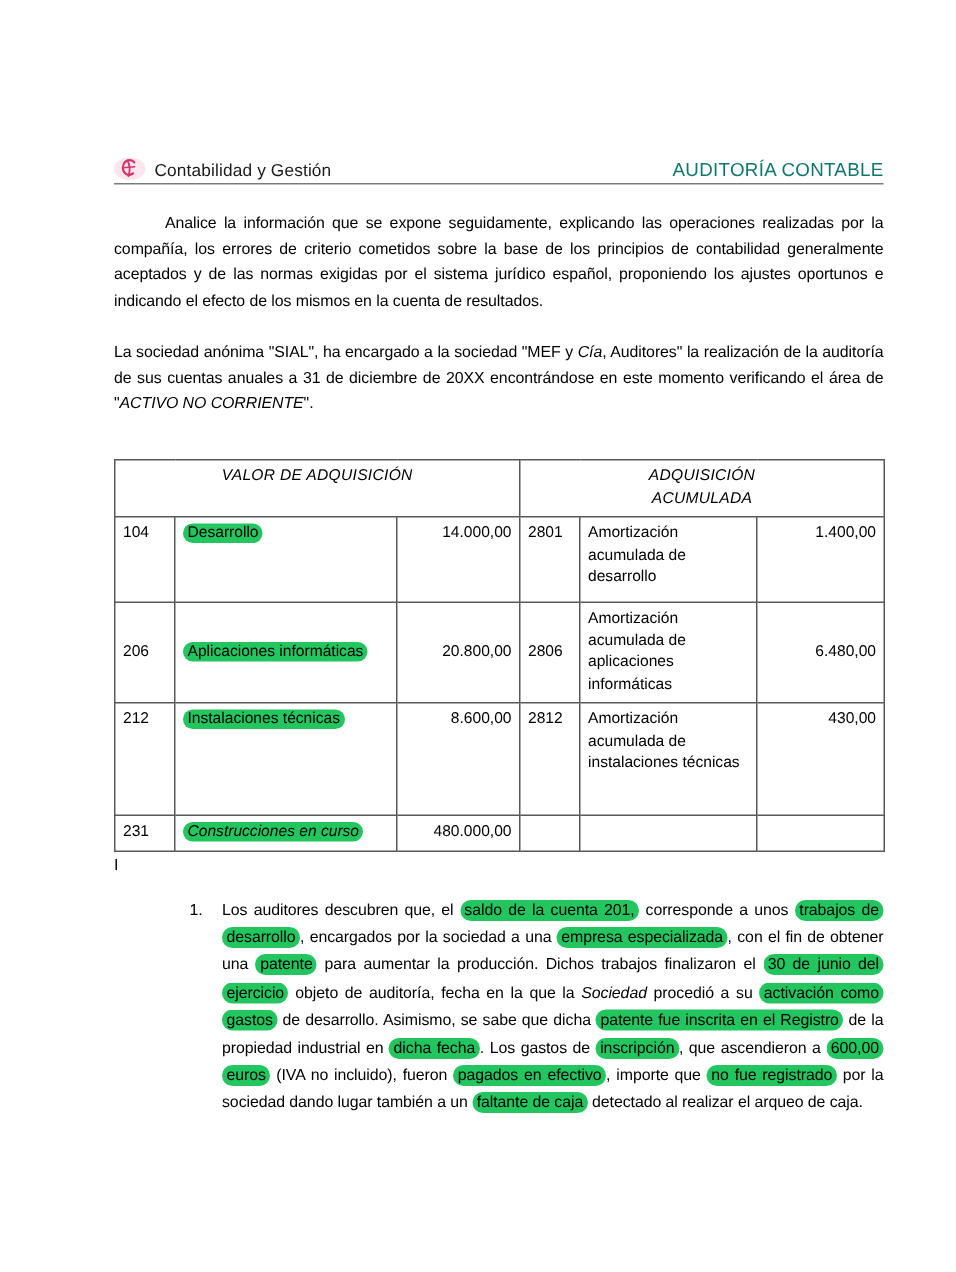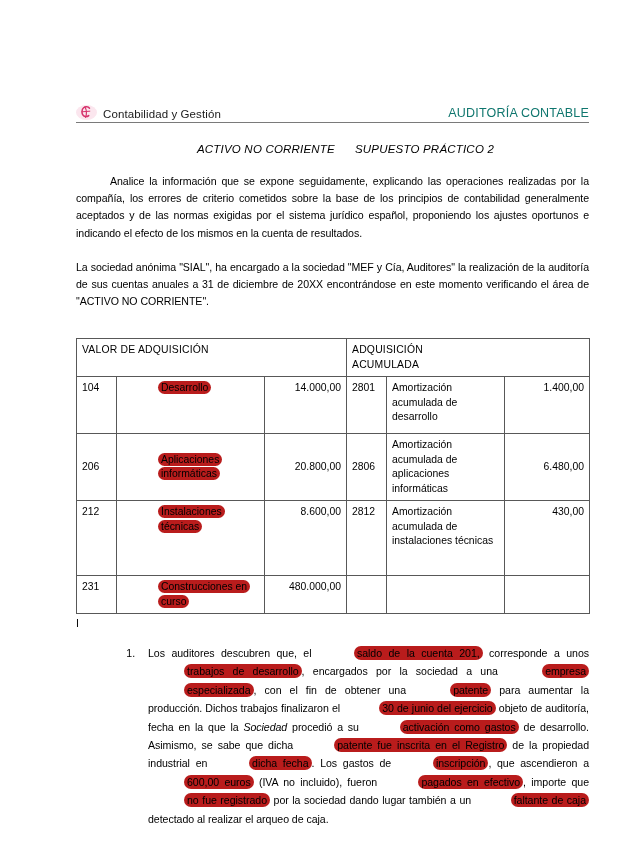--- a/index.html
+++ b/index.html
@@ -84,62 +84,62 @@
     line-height: 17.2px;
     text-align: justify;
     margin: 0;
     letter-spacing: -0.05px;
   }
   .para.indent { text-indent: 34px; }
   .sp-1 { height: 18px; }
   .sp-2 { height: 17px; }
   .sp-3 { height: 16px; }
 
-  .it { }
+  .it { font-style: italic; }
 
   
   table.data {
     border-collapse: collapse;
     width: 100%;
     margin-top: 12px;
     table-layout: fixed;
   }
   table.data td, table.data th {
     border: 1px solid #585858;
     vertical-align: top;
     padding: 4px 5px 4px 5px;
     font-size: 10.4px;
     line-height: 14.4px;
     font-weight: normal;
   }
   th.head-cell {
-    text-align: left;
+    text-align: center;
+    font-style: italic;
     font-size: 11.2px;
     letter-spacing: 0.2px;
     padding: 5px 4px 7px 4px;
     line-height: 20px;
   }
   td.code { text-align: left; width: 40px; }
   td.concept { text-align: left; }
   td.amount { text-align: right; }
   .r1 td { height: 48px; }
   .r2 td { height: 58px; }
   .r3 td { height: 66px; }
   .r4 td { height: 12px; }
   .r2 td.code, .r2 td.concept, .r2 td.amount,
   .r2 td.code2, .r2 td.amount2 { vertical-align: middle; }
   .r4 td { vertical-align: middle; padding-top: 3px; padding-bottom: 3px; }
 
   
   .hl {
-    background: #b91c1c;
+    background: #22c55e;
     border-radius: 7px;
     padding: 1px 3px;
     box-decoration-break: clone;
-    margin-left: 36px;
     -webkit-box-decoration-break: clone;
   }
 
   
   .orphan {
     font-size: 10.6px;
     line-height: 14px;
     margin: 2px 0 0 0;
   }
 
@@ -169,23 +169,20 @@
           <path d="M13.5 3.2 C12.2 1.4 9.3 1.3 7.6 2.8 C5.6 4.6 5.4 8.2 7.1 10.2 C8.5 11.9 11.2 12.0 12.7 10.6" fill="none" stroke="#d6336c" stroke-width="1.5" stroke-linecap="round"></path>
           <path d="M9.0 2.0 C10.4 4.6 10.9 8.6 9.6 12.4" fill="none" stroke="#d6336c" stroke-width="1.2" stroke-linecap="round"></path>
           <path d="M6.0 6.8 L13.8 6.2" fill="none" stroke="#d6336c" stroke-width="1" stroke-linecap="round"></path>
         </svg>
       </span>
       <span class="brand-name">Contabilidad y Gestión</span>
     </div>
     <div class="header-right">AUDITORÍA CONTABLE</div>
   </div>
 
-  <div class="doc-title">
-    <span>ACTIVO NO CORRIENTE</span><span class="gap"></span><span>SUPUESTO PRÁCTICO 2</span>
-  </div>
 
   <div class="sp-1"></div>
 
   <p class="para indent">Analice la información que se expone seguidamente, explicando las operaciones realizadas por la compañía, los errores de criterio cometidos sobre la base de los principios de contabilidad generalmente aceptados y de las normas exigidas por el sistema jurídico español, proponiendo los ajustes oportunos e indicando el efecto de los mismos en la cuenta de resultados.</p>
 
   <div class="sp-2"></div>
 
   <p class="para"><span>La sociedad anónima "SIAL", ha encargado a la sociedad "MEF y </span><span class="it">Cía</span><span>, Auditores" la realización de la auditoría de sus cuentas anuales a 31 de diciembre de 20XX encontrándose en este momento verificando el área de "</span><span class="it">ACTIVO NO CORRIENTE</span><span>".</span></p>
 
   <div class="sp-3"></div>

